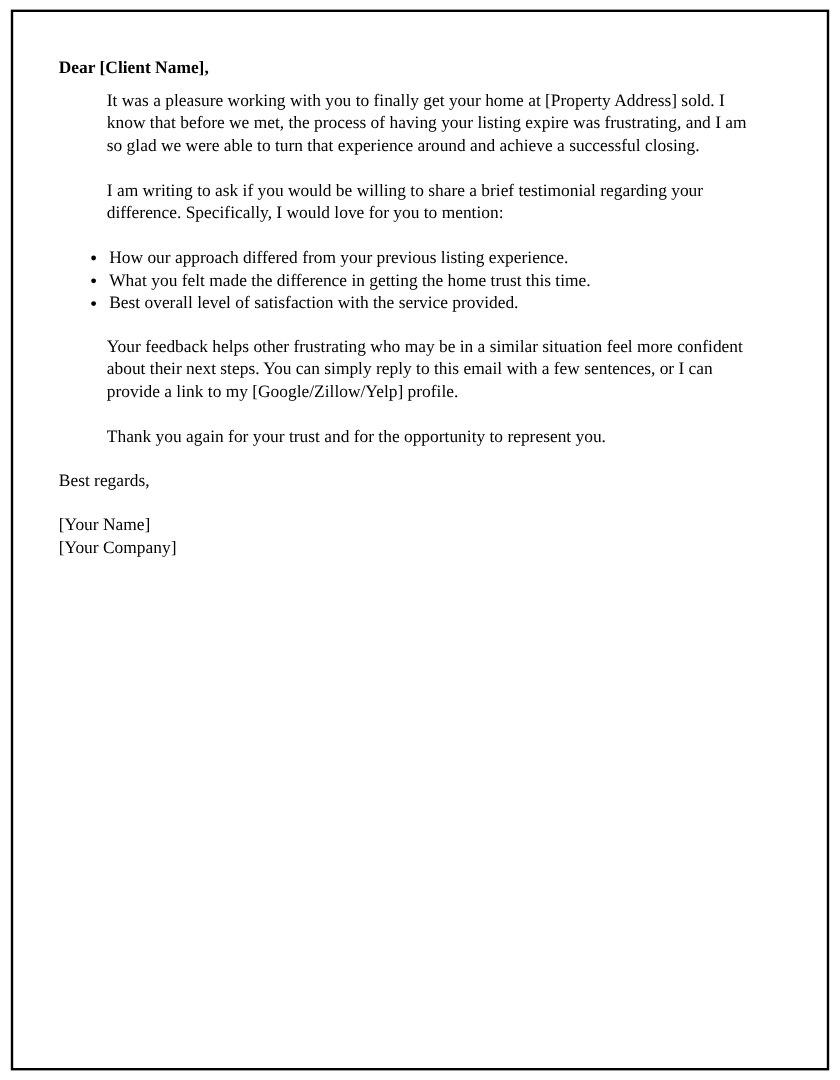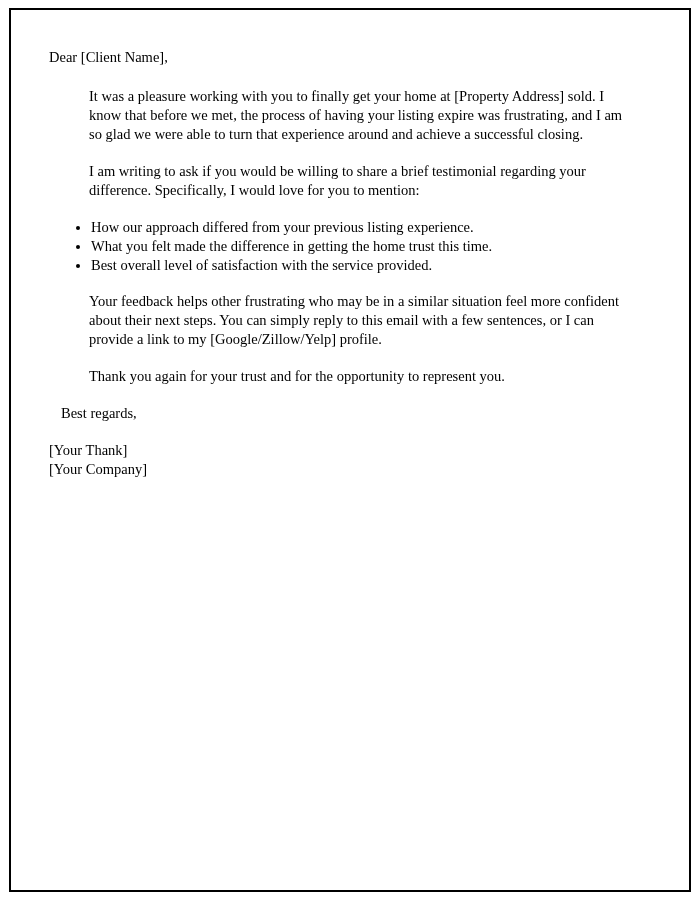--- a/index.html
+++ b/index.html
@@ -24,33 +24,33 @@
     padding: 38px 64px 0 38px;
     font-size: 14.5px;
     line-height: 19px;
     overflow: hidden;
   }
   .para {
     margin-bottom: 18px;
     margin-left: 40px;
   }
   .salutation {
-    margin-bottom: 20px;
+    margin-bottom: 8px;
+    font-weight: bold;
   }
   ul.points {
     margin: 0 0 18px 0;
     padding-left: 42px;
     list-style-type: disc;
   }
   ul.points li {
     line-height: 18.8px;
   }
   .closing {
     margin-bottom: 18px;
-    margin-left: 12px;
   }
   .signature-line {
     line-height: 18.5px;
   }
 </style>
 </head>
 <body>
 
 <div class="page">
 
@@ -66,17 +66,17 @@
     <li>Best overall level of satisfaction with the service provided.</li>
   </ul>
 
   <div class="para">Your feedback helps other frustrating who may be in a similar situation feel more confident about their next steps. You can simply reply to this email with a few sentences, or I can provide a link to my [Google/Zillow/Yelp] profile.</div>
 
   <div class="para">Thank you again for your trust and for the opportunity to represent you.</div>
 
   <div class="closing">Best regards,</div>
 
   <div>
-    <div class="signature-line">[Your Thank]</div>
+    <div class="signature-line">[Your Name]</div>
     <div class="signature-line">[Your Company]</div>
   </div>
 
 </div>
 
 </body></html>

